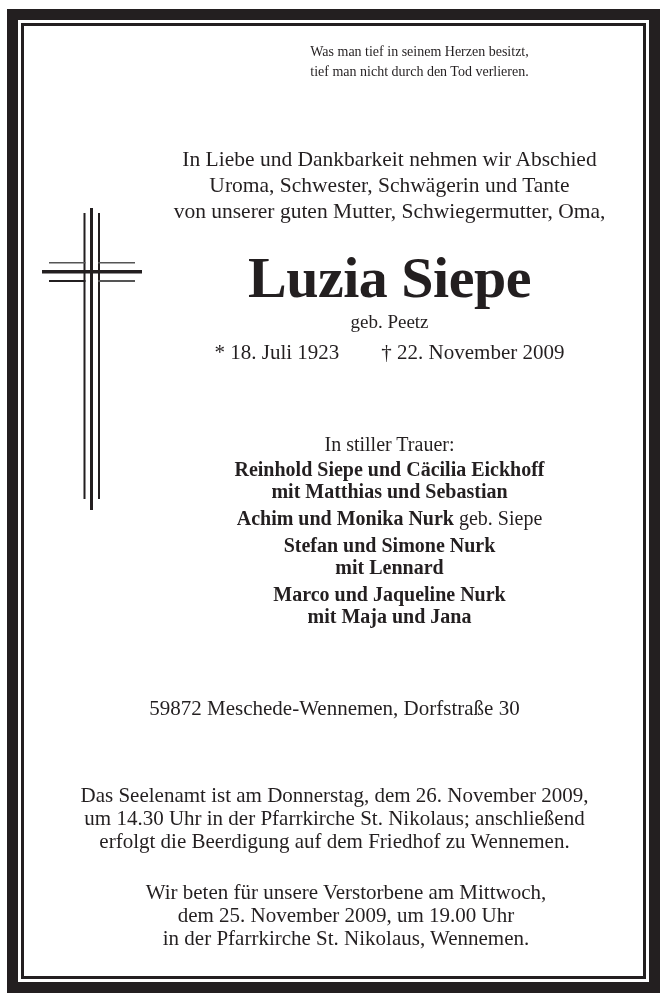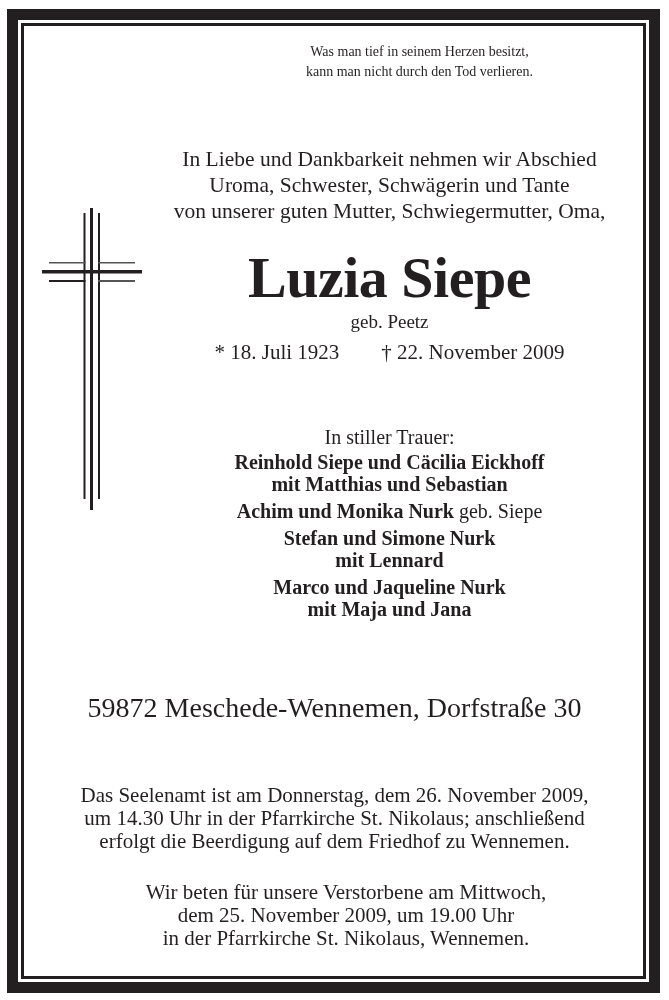--- a/index.html
+++ b/index.html
@@ -72,26 +72,27 @@
       right: 0;
       font-size: 21px;
       line-height: 24px;
     }
     .dates .gap { display: inline-block; width: 42px; }
     .mourning {
       left: 110px;
       right: 0;
       font-size: 20px;
       line-height: 22px;
+      margin-top: 7px;
     }
     .mourn-label { font-weight: normal; margin-bottom: 3px; }
     .mourn-group { font-weight: bold; margin-bottom: 5px; }
     .mourn-group .normal { font-weight: normal; font-family: Liberation Serif, serif; }
     .address {
-      font-size: 28px;
+      font-size: 21px;
       line-height: 24px;
     }
     .service {
       font-size: 21px;
       line-height: 23px;
     }
     .prayer {
       font-size: 21px;
       line-height: 23px;
     }
@@ -105,21 +106,21 @@
   </style>
 </head>
 <body>
 
 <div class="outer-frame">
   <div class="inner-frame"></div>
 </div>
 
 <div class="block motto" style="top:42px;">
   <div>Was man tief in seinem Herzen besitzt,</div>
-  <div>kann man nicht durch den Tod verlieren.</div>
+  <div>tief man nicht durch den Tod verlieren.</div>
 </div>
 
 <div class="block intro" style="top:146px;">
   <div>In Liebe und Dankbarkeit nehmen wir Abschied</div>
   <div>Uroma, Schwester, Schwägerin und Tante</div>
   <div>von unserer guten Mutter, Schwiegermutter, Oma,</div>
 </div>
 
 <svg class="cross" viewBox="0 0 100 302">
 

